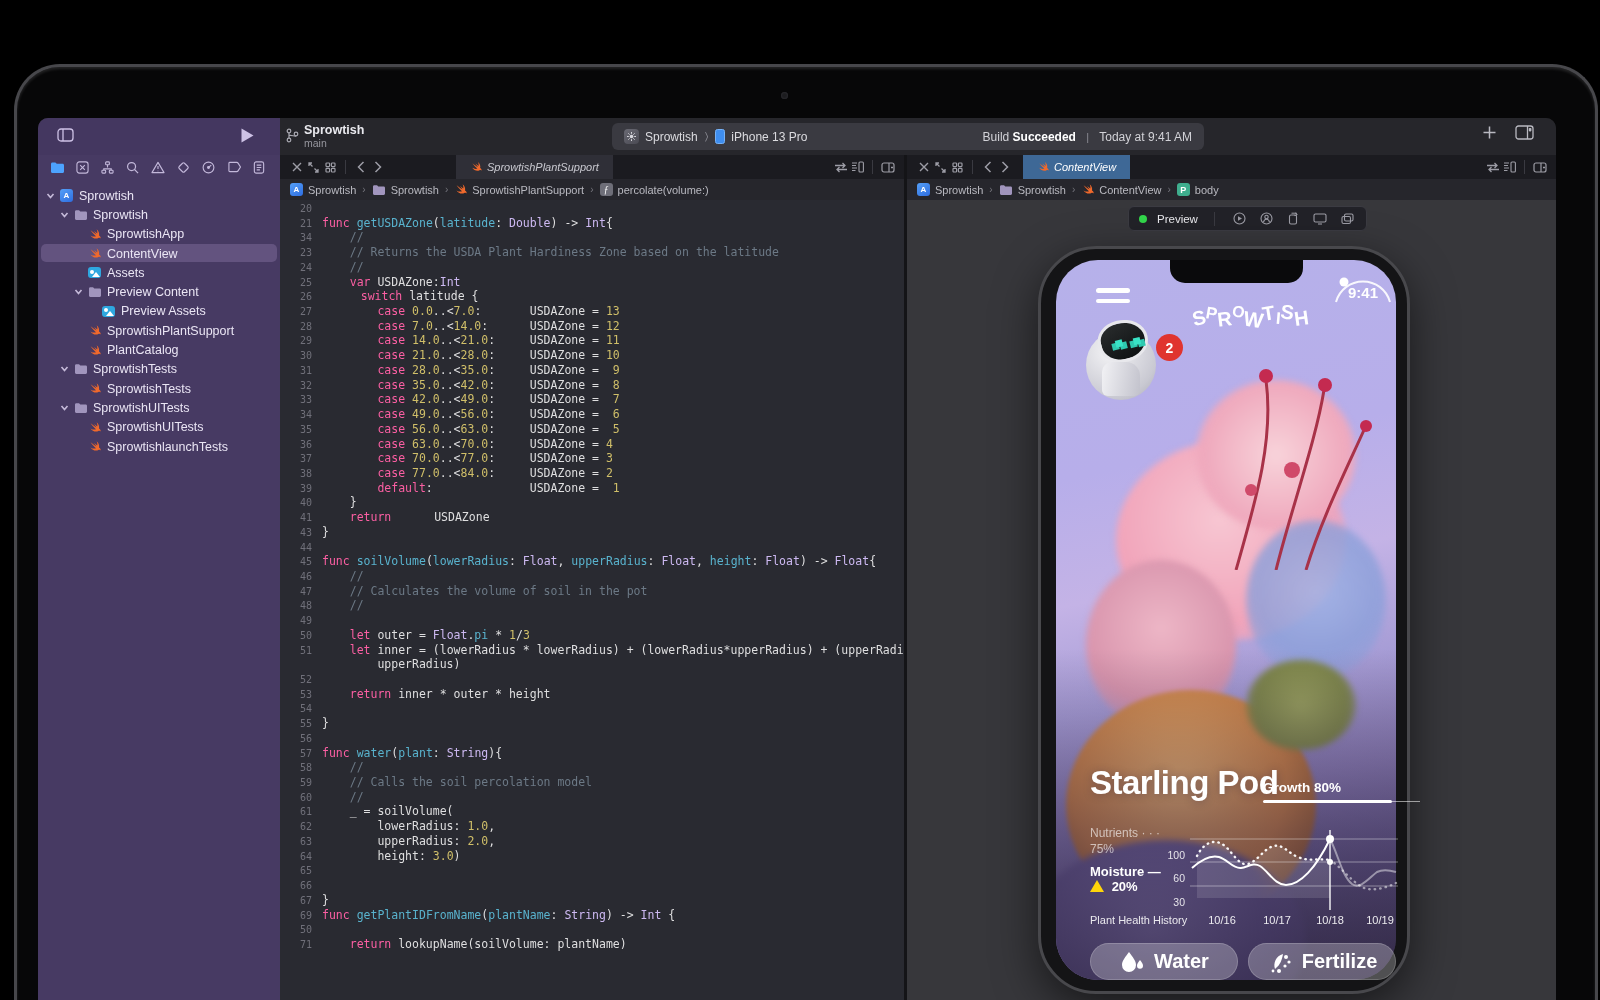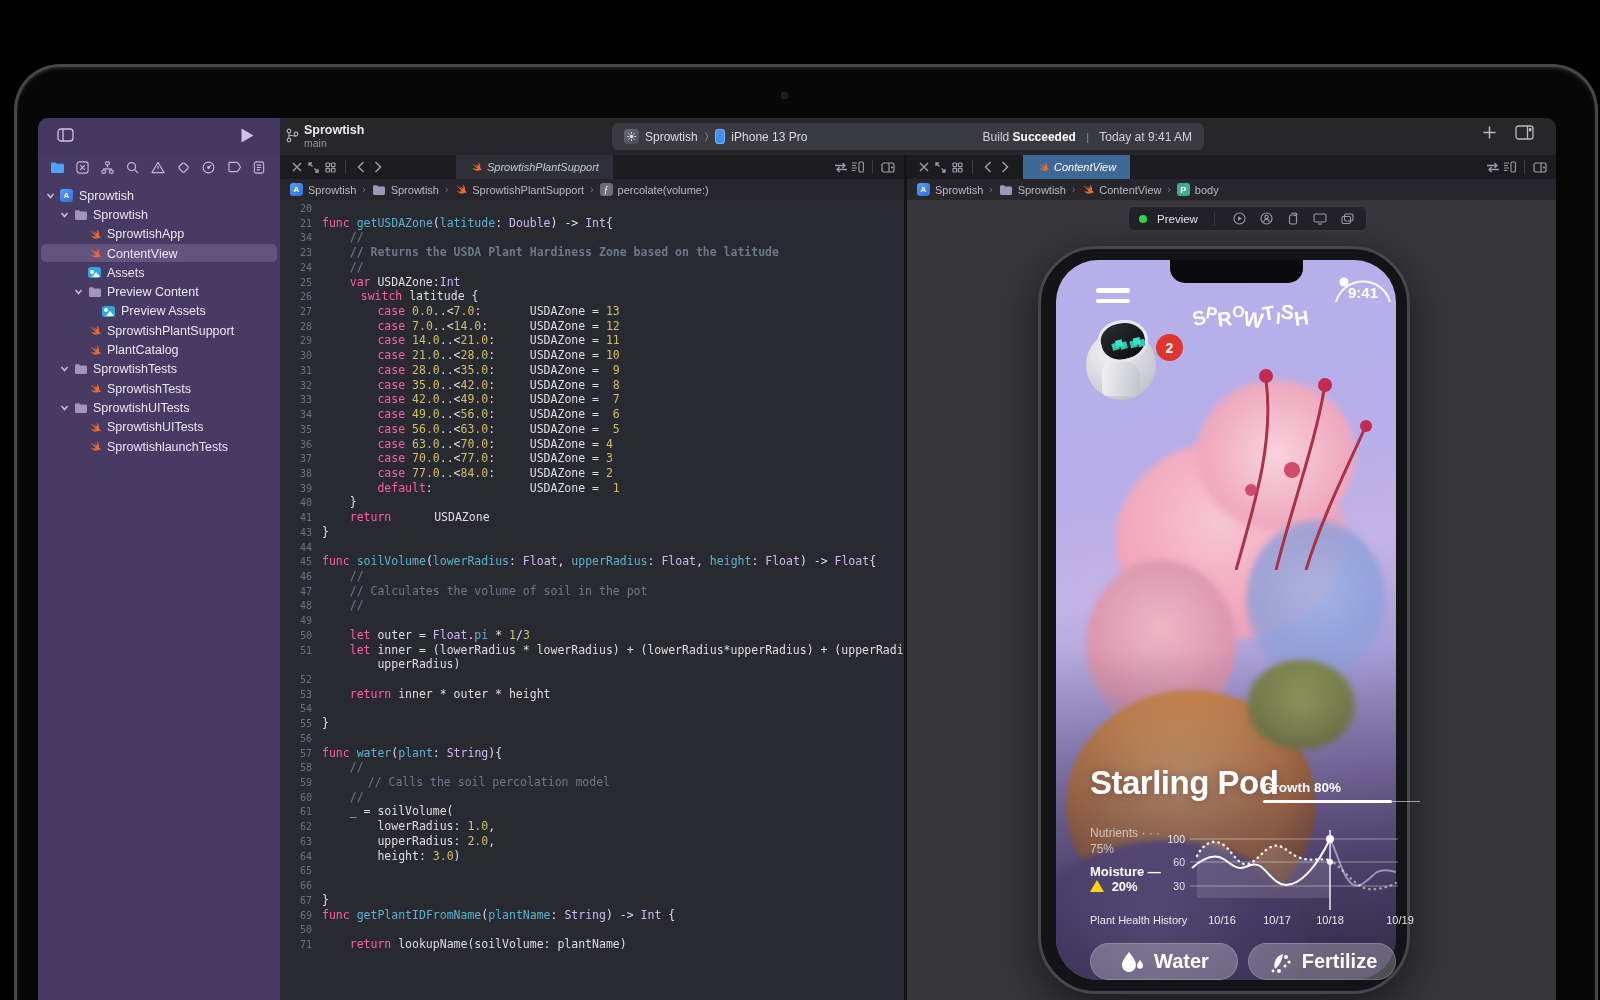--- a/index.html
+++ b/index.html
@@ -115,21 +115,21 @@
   #clock .time{position:absolute;left:0;top:18px;width:66px;text-align:center;font-size:15px;font-weight:bold;color:#fff;}
   #plant-name{left:1090px;top:764px;font-size:33px;font-weight:bold;letter-spacing:-.5px;text-shadow:0 1px 8px rgba(40,30,60,.35);}
   #growth{left:1263px;top:780px;font-size:13.5px;font-weight:bold;}
   #growth-line{left:1263px;top:800px;width:129px;height:3px;background:#fff;border-radius:2px;}
   #growth-line::after{content:"";position:absolute;left:100%;top:1px;width:28px;height:1px;background:rgba(255,255,255,.55);}
   .leg{position:absolute;left:1090px;color:rgba(255,255,255,.62);font-size:12px;}
   .leg.strong{color:#fff;font-weight:bold;font-size:13px;}
   #warn-tri{display:inline-block;width:0;height:0;border-left:7px solid transparent;border-right:7px solid transparent;
     border-bottom:12px solid #ffd60a;position:relative;top:1px;margin-right:4px;}
   #chart-svg{left:1190px;top:826px;}
-  .ylab{position:absolute;width:30px;text-align:right;font-size:10.5px;color:rgba(255,255,255,.85);}
+  .ylab{position:absolute;width:30px;text-align:right;font-size:10.5px;color:rgba(255,255,255,.85);margin-top:16px;}
   #xticks span{position:absolute;transform:translateX(-50%);font-size:11px;color:rgba(255,255,255,.9);top:0;}
   #history-lab{left:1090px;top:914px;font-size:11px;color:rgba(255,255,255,.88);}
   .pbtn{position:absolute;top:943px;height:37px;border-radius:19px;background:rgba(255,255,255,.26);
     display:flex;align-items:center;justify-content:center;gap:9px;color:#fff;font-size:20px;font-weight:bold;
     box-shadow:inset 0 0 0 1px rgba(255,255,255,.18);}
   #btn-water{left:1090px;width:148px;}
   #btn-fert{left:1248px;width:148px;}
   svg{display:block;}
 </style>
 </head>
@@ -574,21 +574,21 @@
       <span class="ic-prop">P</span>
       <span>body</span>
     </span>
   </div>
 
 <div id="code-bg" class="abs"></div>
 <div id="code" class="abs">
     <div class="cl"><span class="ln">20</span></div>
     <div class="cl"><span class="ln">21</span><span style="color: rgb(252, 95, 163);">func</span><span style="color: rgb(223, 223, 224);"> </span><span style="color: rgb(89, 179, 206);">getUSDAZone</span><span style="color: rgb(223, 223, 224);">(</span><span style="color: rgb(89, 179, 206);">latitude</span><span style="color: rgb(223, 223, 224);">: </span><span style="color: rgb(205, 185, 242);">Double</span><span style="color: rgb(223, 223, 224);">) -&gt; </span><span style="color: rgb(205, 185, 242);">Int</span><span style="color: rgb(223, 223, 224);">{</span></div>
     <div class="cl"><span class="ln">34</span><span style="color: rgb(223, 223, 224);">    </span><span style="color: rgb(108, 121, 134);">//</span></div>
-    <div class="cl"><span class="ln">23</span><span style="color: rgb(223, 223, 224);">    </span><span style="color: rgb(108, 121, 134); font-weight: bold;">// Returns the USDA Plant Hardiness Zone based on the latitude</span></div>
+    <div class="cl"><span class="ln">23</span><span style="color: rgb(223, 223, 224);">    </span><span style="color: rgb(108, 121, 134);">// Returns the USDA Plant Hardiness Zone based on the latitude</span></div>
     <div class="cl"><span class="ln">24</span><span style="color: rgb(223, 223, 224);">    </span><span style="color: rgb(108, 121, 134);">//</span></div>
     <div class="cl"><span class="ln">25</span><span style="color: rgb(223, 223, 224);">    </span><span style="color: rgb(252, 95, 163);">var</span><span style="color: rgb(223, 223, 224);"> USDAZone:</span><span style="color: rgb(205, 185, 242);">Int</span></div>
     <div class="cl"><span class="ln">26</span><span style="color: rgb(223, 223, 224);">    </span><span style="color: rgb(252, 95, 163); margin-left: 11px;">switch</span><span style="color: rgb(223, 223, 224);"> latitude {</span></div>
     <div class="cl"><span class="ln">27</span><span style="color: rgb(223, 223, 224);">        </span><span style="color: rgb(252, 95, 163);">case</span><span style="color: rgb(223, 223, 224);"> </span><span style="color: rgb(208, 191, 105);">0.0</span><span style="color: rgb(223, 223, 224);">..&lt;</span><span style="color: rgb(208, 191, 105);">7.0</span><span style="color: rgb(223, 223, 224);">:       USDAZone = </span><span style="color: rgb(208, 191, 105);">13</span></div>
     <div class="cl"><span class="ln">28</span><span style="color: rgb(223, 223, 224);">        </span><span style="color: rgb(252, 95, 163);">case</span><span style="color: rgb(223, 223, 224);"> </span><span style="color: rgb(208, 191, 105);">7.0</span><span style="color: rgb(223, 223, 224);">..&lt;</span><span style="color: rgb(208, 191, 105);">14.0</span><span style="color: rgb(223, 223, 224);">:      USDAZone = </span><span style="color: rgb(208, 191, 105);">12</span></div>
     <div class="cl"><span class="ln">29</span><span style="color: rgb(223, 223, 224);">        </span><span style="color: rgb(252, 95, 163);">case</span><span style="color: rgb(223, 223, 224);"> </span><span style="color: rgb(208, 191, 105);">14.0</span><span style="color: rgb(223, 223, 224);">..&lt;</span><span style="color: rgb(208, 191, 105);">21.0</span><span style="color: rgb(223, 223, 224);">:     USDAZone = </span><span style="color: rgb(208, 191, 105);">11</span></div>
     <div class="cl"><span class="ln">30</span><span style="color: rgb(223, 223, 224);">        </span><span style="color: rgb(252, 95, 163);">case</span><span style="color: rgb(223, 223, 224);"> </span><span style="color: rgb(208, 191, 105);">21.0</span><span style="color: rgb(223, 223, 224);">..&lt;</span><span style="color: rgb(208, 191, 105);">28.0</span><span style="color: rgb(223, 223, 224);">:     USDAZone = </span><span style="color: rgb(208, 191, 105);">10</span></div>
     <div class="cl"><span class="ln">31</span><span style="color: rgb(223, 223, 224);">        </span><span style="color: rgb(252, 95, 163);">case</span><span style="color: rgb(223, 223, 224);"> </span><span style="color: rgb(208, 191, 105);">28.0</span><span style="color: rgb(223, 223, 224);">..&lt;</span><span style="color: rgb(208, 191, 105);">35.0</span><span style="color: rgb(223, 223, 224);">:     USDAZone =  </span><span style="color: rgb(208, 191, 105);">9</span></div>
     <div class="cl"><span class="ln">32</span><span style="color: rgb(223, 223, 224);">        </span><span style="color: rgb(252, 95, 163);">case</span><span style="color: rgb(223, 223, 224);"> </span><span style="color: rgb(208, 191, 105);">35.0</span><span style="color: rgb(223, 223, 224);">..&lt;</span><span style="color: rgb(208, 191, 105);">42.0</span><span style="color: rgb(223, 223, 224);">:     USDAZone =  </span><span style="color: rgb(208, 191, 105);">8</span></div>
     <div class="cl"><span class="ln">33</span><span style="color: rgb(223, 223, 224);">        </span><span style="color: rgb(252, 95, 163);">case</span><span style="color: rgb(223, 223, 224);"> </span><span style="color: rgb(208, 191, 105);">42.0</span><span style="color: rgb(223, 223, 224);">..&lt;</span><span style="color: rgb(208, 191, 105);">49.0</span><span style="color: rgb(223, 223, 224);">:     USDAZone =  </span><span style="color: rgb(208, 191, 105);">7</span></div>
@@ -610,21 +610,21 @@
     <div class="cl"><span class="ln">50</span><span style="color: rgb(223, 223, 224);">    </span><span style="color: rgb(252, 95, 163);">let</span><span style="color: rgb(223, 223, 224);"> outer = </span><span style="color: rgb(205, 185, 242);">Float</span><span style="color: rgb(223, 223, 224);">.</span><span style="color: rgb(89, 179, 206);">pi</span><span style="color: rgb(223, 223, 224);"> * </span><span style="color: rgb(208, 191, 105);">1</span><span style="color: rgb(223, 223, 224);">/</span><span style="color: rgb(208, 191, 105);">3</span></div>
     <div class="cl"><span class="ln">51</span><span style="color: rgb(223, 223, 224);">    </span><span style="color: rgb(252, 95, 163);">let</span><span style="color: rgb(223, 223, 224);"> inner = (lowerRadius * lowerRadius) + (lowerRadius*upperRadius) + (upperRadius *</span></div>
     <div class="cl"><span class="ln"></span><span style="color: rgb(223, 223, 224);">        upperRadius)</span></div>
     <div class="cl"><span class="ln">52</span></div>
     <div class="cl"><span class="ln">53</span><span style="color: rgb(223, 223, 224);">    </span><span style="color: rgb(252, 95, 163);">return</span><span style="color: rgb(223, 223, 224);"> inner * outer * height</span></div>
     <div class="cl"><span class="ln">54</span></div>
     <div class="cl"><span class="ln">55</span><span style="color: rgb(223, 223, 224);">}</span></div>
     <div class="cl"><span class="ln">56</span></div>
     <div class="cl"><span class="ln">57</span><span style="color: rgb(252, 95, 163);">func</span><span style="color: rgb(223, 223, 224);"> </span><span style="color: rgb(89, 179, 206);">water</span><span style="color: rgb(223, 223, 224);">(</span><span style="color: rgb(89, 179, 206);">plant</span><span style="color: rgb(223, 223, 224);">: </span><span style="color: rgb(205, 185, 242);">String</span><span style="color: rgb(223, 223, 224);">){</span></div>
     <div class="cl"><span class="ln">58</span><span style="color: rgb(223, 223, 224);">    </span><span style="color: rgb(108, 121, 134);">//</span></div>
-    <div class="cl"><span class="ln">59</span><span style="color: rgb(223, 223, 224);">    </span><span style="color: rgb(108, 121, 134); margin-left: 18px;">// Calls the soil percolation model</span></div>
+    <div class="cl"><span class="ln">59</span><span style="color: rgb(223, 223, 224);">    </span><span style="color: rgb(108, 121, 134);">// Calls the soil percolation model</span></div>
     <div class="cl"><span class="ln">60</span><span style="color: rgb(223, 223, 224);">    </span><span style="color: rgb(108, 121, 134);">//</span></div>
     <div class="cl"><span class="ln">61</span><span style="color: rgb(223, 223, 224);">    _ = soilVolume(</span></div>
     <div class="cl"><span class="ln">62</span><span style="color: rgb(223, 223, 224);">        lowerRadius: </span><span style="color: rgb(208, 191, 105);">1.0</span><span style="color: rgb(223, 223, 224);">,</span></div>
     <div class="cl"><span class="ln">63</span><span style="color: rgb(223, 223, 224);">        upperRadius: </span><span style="color: rgb(208, 191, 105);">2.0</span><span style="color: rgb(223, 223, 224);">,</span></div>
     <div class="cl"><span class="ln">64</span><span style="color: rgb(223, 223, 224);">        height: </span><span style="color: rgb(208, 191, 105);">3.0</span><span style="color: rgb(223, 223, 224);">)</span></div>
     <div class="cl"><span class="ln">65</span></div>
     <div class="cl"><span class="ln">66</span></div>
     <div class="cl"><span class="ln">67</span><span style="color: rgb(223, 223, 224);">}</span></div>
     <div class="cl"><span class="ln">69</span><span style="color: rgb(252, 95, 163);">func</span><span style="color: rgb(223, 223, 224);"> </span><span style="color: rgb(89, 179, 206);">getPlantIDFromName</span><span style="color: rgb(223, 223, 224);">(</span><span style="color: rgb(89, 179, 206);">plantName</span><span style="color: rgb(223, 223, 224);">: </span><span style="color: rgb(205, 185, 242);">String</span><span style="color: rgb(223, 223, 224);">) -&gt; </span><span style="color: rgb(205, 185, 242);">Int</span><span style="color: rgb(223, 223, 224);"> {</span></div>
     <div class="cl"><span class="ln">50</span></div>
@@ -749,21 +749,21 @@
   <circle cx="140" cy="13" r="4" fill="#fff"></circle>
   <circle cx="140" cy="36" r="3" fill="#fff"></circle>
 </svg>
 <div class="ylab abs" style="left:1155px;top:833px;">100</div>
 <div class="ylab abs" style="left:1155px;top:856px;">60</div>
 <div class="ylab abs" style="left:1155px;top:880px;">30</div>
 <div id="xticks" class="abs" style="left:1190px;top:914px;width:208px;height:14px;">
     <span style="left: 32px;">10/16</span>
     <span style="left: 87px;">10/17</span>
     <span style="left: 140px;">10/18</span>
-    <span style="left: 210px;">10/19</span>
+    <span style="left: 190px;">10/19</span>
   </div>
 <div id="history-lab" class="abs">Plant Health History</div>
 
 <div id="btn-water" class="pbtn">
   <svg width="26" height="24" viewBox="0 0 26 24" fill="#fff">
     <path d="M10 2 C13.5 7 17 10.5 17 15 a7 7 0 0 1-14 0 C3 10.5 6.5 7 10 2z"></path>
     <path d="M21 10 c1.6 2.2 3 3.8 3 5.8 a3 3 0 0 1-6 0 c0-2 1.4-3.6 3-5.8z"></path>
   </svg>
   <span>Water</span>
 </div>

